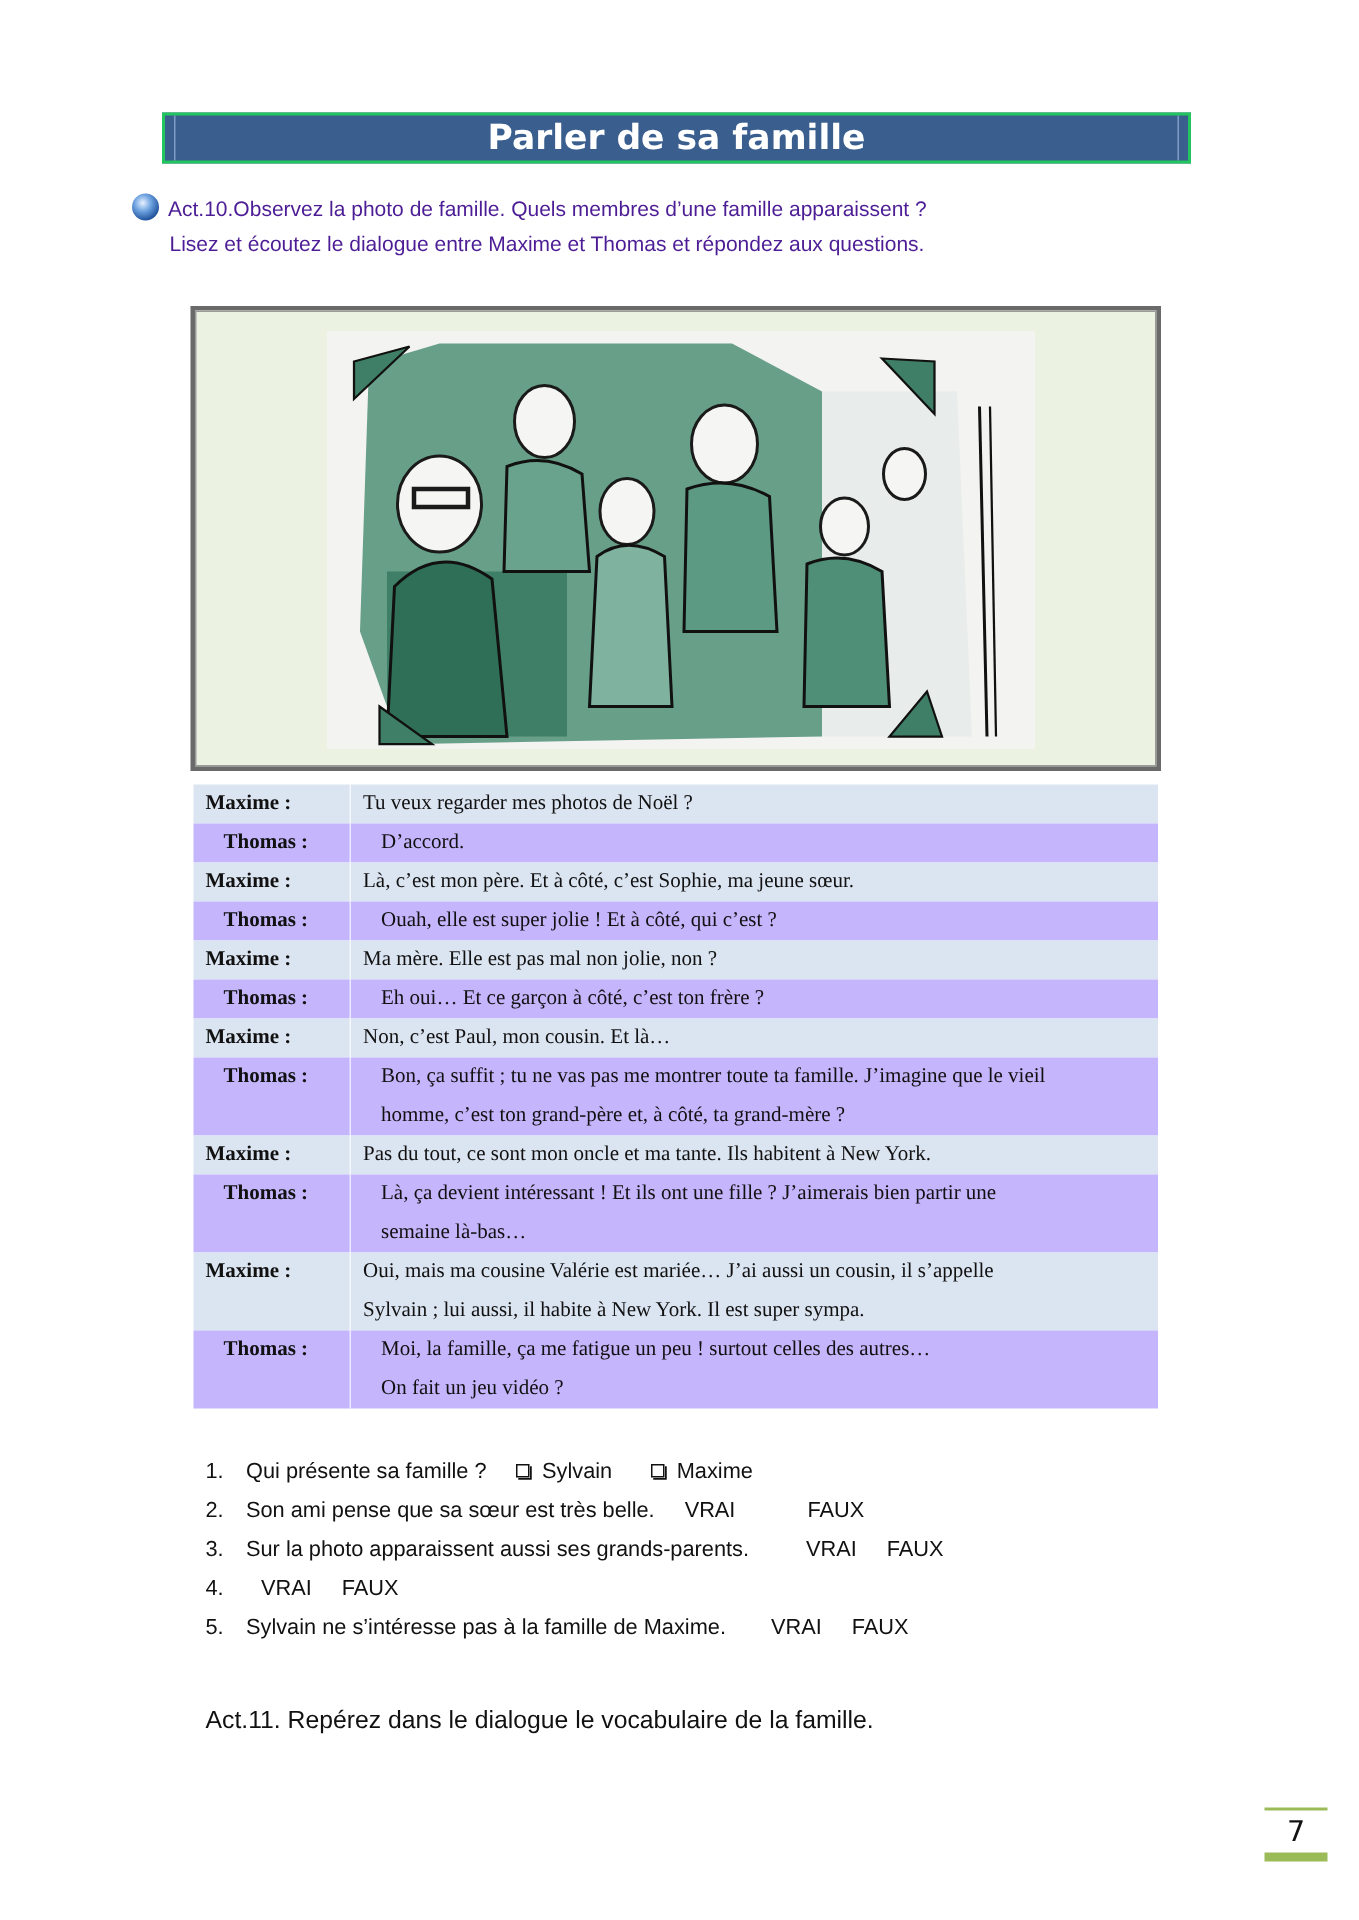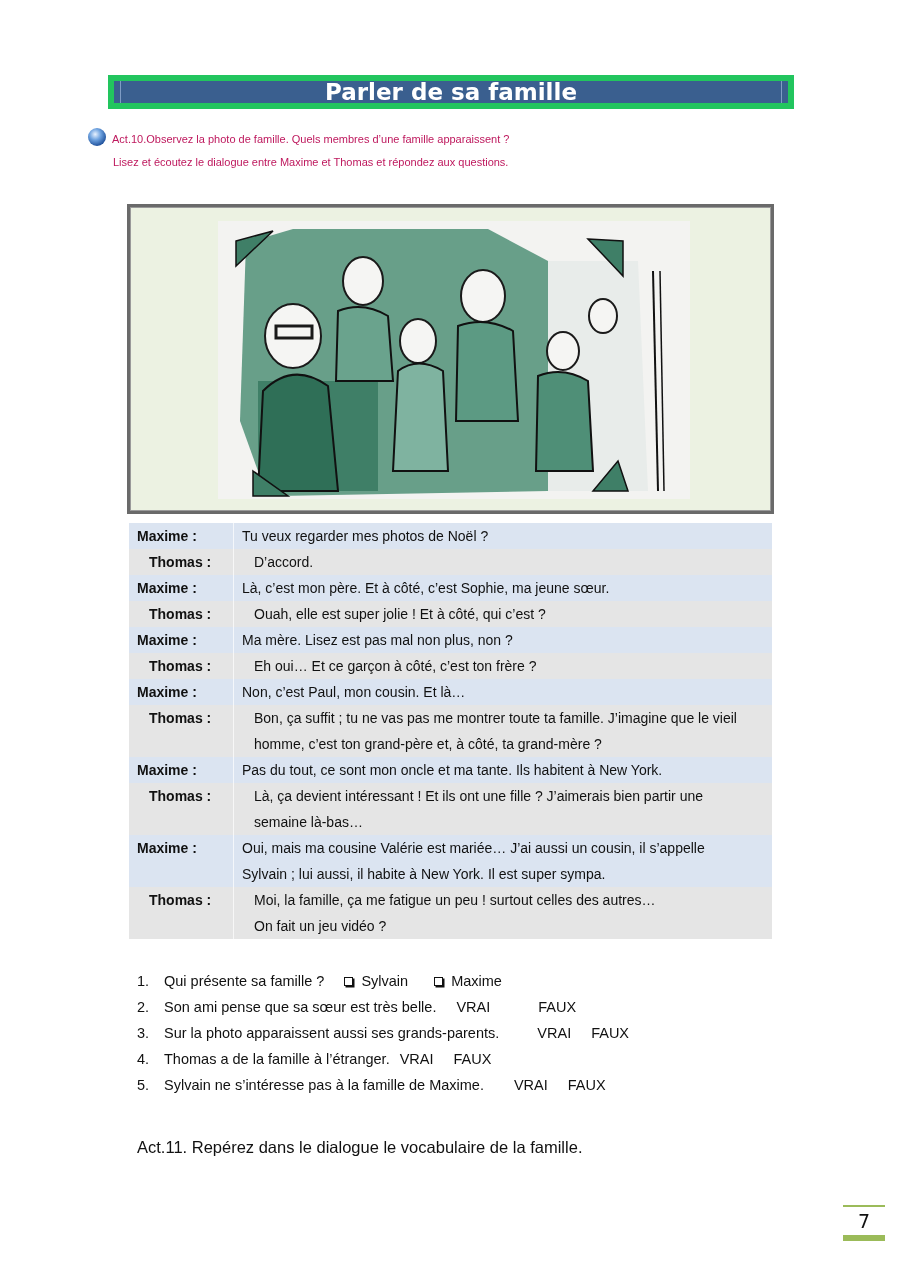--- a/index.html
+++ b/index.html
@@ -3,36 +3,36 @@
   <meta charset="utf-8">
   <style>
     html, body { margin: 0; padding: 0; }
     body {
       width: 906px; height: 1280px; background: #ffffff; position: relative;
       font-family: "Liberation Sans", sans-serif; color: #111;
       overflow: hidden;
     }
     .title-bar {
       position: absolute; left: 108px; top: 75px; width: 686px; height: 34px;
-      background: #3a5f8f; border: 6px solid #22c55e; box-sizing: border-box;
+      background: #3a5f8f; border: 2px solid #22c55e; box-sizing: border-box;
       display: flex; align-items: center; justify-content: center;
     }
     .title-bar::before {
       content: ""; position: absolute; left: 6px; top: 0; bottom: 0; width: 1px; background: #7f9cc4;
     }
     .title-bar::after {
       content: ""; position: absolute; right: 6px; top: 0; bottom: 0; width: 1px; background: #7f9cc4;
     }
     .title-text {
       color: #fff; font-weight: bold; font-size: 23px; font-family: "DejaVu Sans", sans-serif;
       letter-spacing: 0px;
     }
     .instruction {
       position: absolute; left: 88px; top: 128px; width: 700px;
-      font-size: 11px; line-height: 23px; color: #be185d;
+      font-size: 14px; line-height: 23px; color: #4c1d95;
     }
     .instruction .line2 { display: block; padding-left: 25px; }
     .globe {
       display: inline-block; width: 18px; height: 18px; border-radius: 50%;
       background: radial-gradient(circle at 40% 35%, #e8f2ff 0%, #6fa3e0 35%, #1d4f9a 75%, #0f2f66 100%);
       vertical-align: -3px; margin-right: 6px;
     }
     .photo-frame {
       position: absolute; left: 127px; top: 204px; width: 647px; height: 310px;
       border: 3px solid #6a6a6a; box-sizing: border-box; background: #ecf2e2;
@@ -40,24 +40,24 @@
     }
     .photo {
       position: absolute; left: 88px; top: 14px; width: 472px; height: 278px;
       background: #f4f4f2;
     }
     .photo svg { width: 100%; height: 100%; display: block; }
     .dialogue {
       position: absolute; left: 129px; top: 523px; width: 643px;
       border-collapse: collapse; font-size: 14px;
     }
-    .dialogue td { padding: 0 8px; vertical-align: top; line-height: 26px; }
+    .dialogue td { padding: 0 8px; vertical-align: top; line-height: 26px; font-family: Liberation Serif, serif; }
     .dialogue td.speaker { width: 76px; font-weight: bold; border-right: 1px solid rgba(255,255,255,0.7); }
     .dialogue tr.maxime td { background: #dbe4f1; }
-    .dialogue tr.thomas td { background: #e5e5e5; padding-left: 20px; }
+    .dialogue tr.thomas td { background: #c4b5fd; padding-left: 20px; }
     .questions {
       position: absolute; left: 137px; top: 968px; width: 620px; font-size: 14.5px;
     }
     .q { height: 26px; line-height: 26px; display: flex; white-space: pre; }
     .q .num { width: 27px; }
     .checkbox {
       display: inline-block; width: 9px; height: 9px; border: 1.5px solid #111;
       box-shadow: 1.5px 1.5px 0 #111; vertical-align: 0px; margin-right: 8px; box-sizing: border-box;
     }
     .act11 {
@@ -124,21 +124,21 @@
   <tr class="maxime">
     <td class="speaker">Maxime :</td>
     <td>Là, c’est mon père. Et à côté, c’est Sophie, ma jeune sœur.</td>
   </tr>
   <tr class="thomas">
     <td class="speaker">Thomas :</td>
     <td>Ouah, elle est super jolie ! Et à côté, qui c’est ?</td>
   </tr>
   <tr class="maxime">
     <td class="speaker">Maxime :</td>
-    <td>Ma mère. Lisez est pas mal non plus, non ?</td>
+    <td>Ma mère. Elle est pas mal non jolie, non ?</td>
   </tr>
   <tr class="thomas">
     <td class="speaker">Thomas :</td>
     <td>Eh oui… Et ce garçon à côté, c’est ton frère ?</td>
   </tr>
   <tr class="maxime">
     <td class="speaker">Maxime :</td>
     <td>Non, c’est Paul, mon cousin. Et là…</td>
   </tr>
   <tr class="thomas">
@@ -184,21 +184,20 @@
   <div class="q">
     <span class="num">3.</span>
     <span>Sur la photo apparaissent aussi ses grands-parents.</span>
     <span style="width:38px"></span>
     <span>VRAI</span>
     <span style="width:20px"></span>
     <span>FAUX</span>
   </div>
   <div class="q">
     <span class="num">4.</span>
-    <span>Thomas a de la famille à l’étranger.</span>
     <span style="width:10px"></span>
     <span>VRAI</span>
     <span style="width:20px"></span>
     <span>FAUX</span>
   </div>
   <div class="q">
     <span class="num">5.</span>
     <span>Sylvain ne s’intéresse pas à la famille de Maxime.</span>
     <span style="width:30px"></span>
     <span>VRAI</span>

